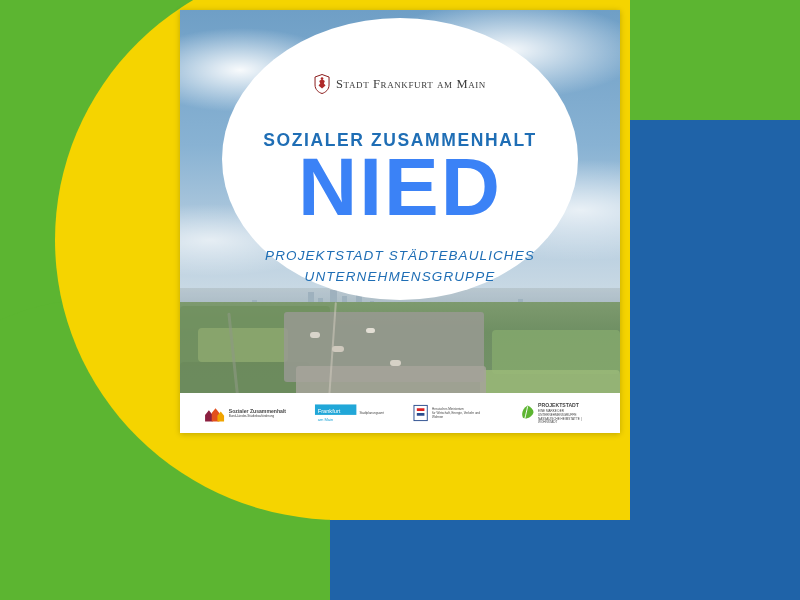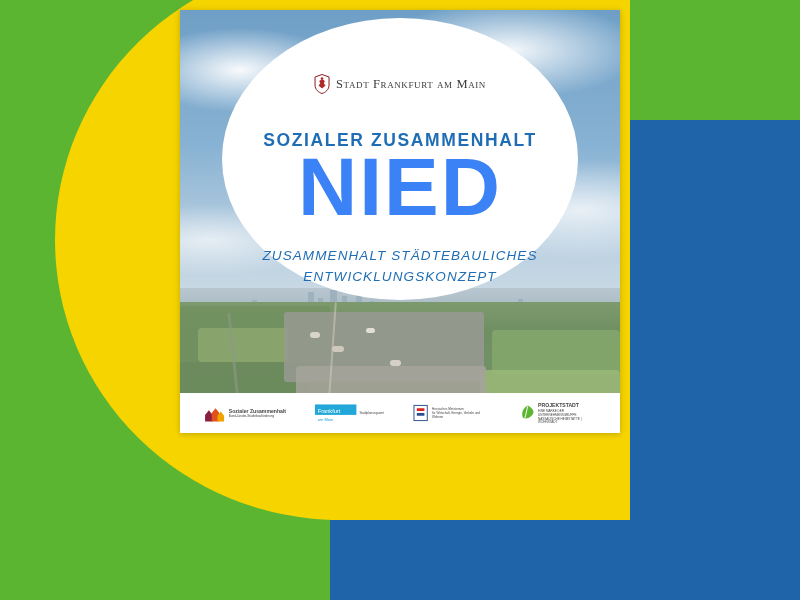--- a/index.html
+++ b/index.html
@@ -304,22 +304,22 @@
           <path d="M8 0.5 L15 3 L15 11 C15 15.5 11.5 18.5 8 19.5 C4.5 18.5 1 15.5 1 11 L1 3 Z" fill="#ffffff" stroke="#8a1b1b" stroke-width="1"></path>
           <path d="M8 5 L10.8 7 L9.8 9.5 L11.5 11.5 L8 14.5 L4.5 11.5 L6.2 9.5 L5.2 7 Z" fill="#b02a2a"></path>
           <circle cx="8" cy="4.5" r="1.3" fill="#b02a2a"></circle>
         </svg>
         <span class="crest-label">Stadt Frankfurt am Main</span>
       </div>
 
       <div class="eyebrow">SOZIALER ZUSAMMENHALT</div>
       <div class="bigtitle">NIED</div>
       <div class="subtitle">
-        <span>ZUSAMMENHALT STÄDTEBAULICHES</span><br>
-        <span>ENTWICKLUNGSKONZEPT</span>
+        <span>PROJEKTSTADT STÄDTEBAULICHES</span><br>
+        <span>UNTERNEHMENSGRUPPE</span>
       </div>
     </div>
 
     <div class="footer">
 
       <div class="logo">
         <svg class="mark" width="24" height="22" viewBox="0 0 24 22">
           <path d="M2 13 L6 8 L10 13 L10 20 L2 20 Z" fill="#8b1f3f"></path>
           <path d="M9 11 L13 6 L17 11 L17 20 L9 20 Z" fill="#e2501e"></path>
           <path d="M15 14 L18.5 9.5 L22 14 L22 20 L15 20 Z" fill="#f0a400"></path>

